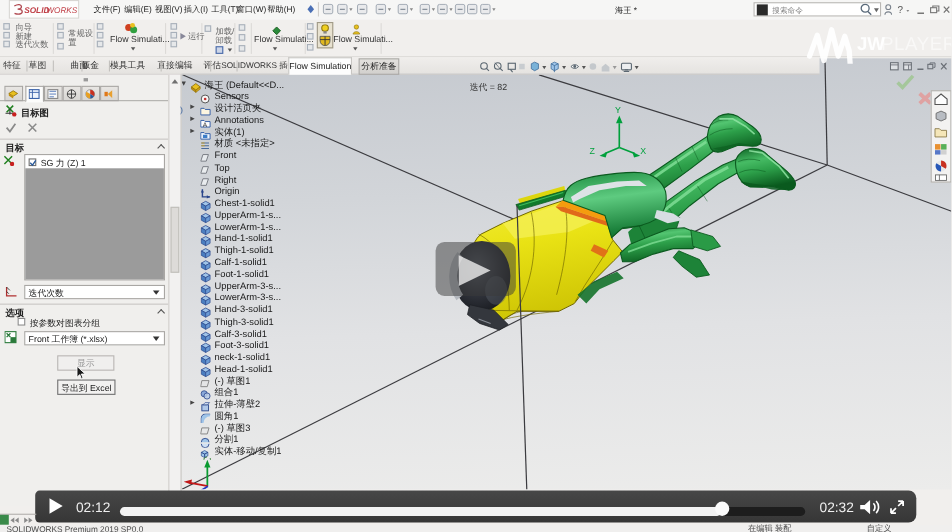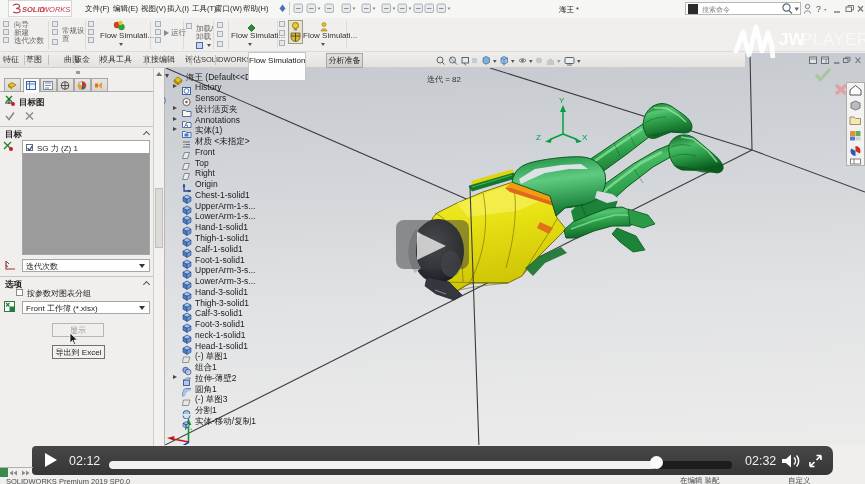--- a/index.html
+++ b/index.html
@@ -7,21 +7,21 @@
 #stage{position:relative;width:865px;height:484px;}
 #menubar{left:0;top:0;width:865px;height:18px;background:#f6f6f5;}
 .menuitem{position:absolute;top:4px;font-size:7.5px;color:#222;white-space:nowrap;}
 #toolbar{left:0;top:18px;width:865px;height:34px;background:#f1efed;border-bottom:1px solid #dddbd8;}
 .tsep{position:absolute;top:3px;width:1px;height:28px;background:#dcdad7;}
 .tlbl{position:absolute;font-size:7.5px;color:#666;}
 .tlblb{position:absolute;font-size:8px;color:#333;}
 #tabrow{left:0;top:52px;width:745px;height:16px;background:linear-gradient(#f0eeec,#e5e3e0);border-bottom:1px solid #cfcdca;}
 .tab{position:absolute;top:0;height:16px;font-size:8px;color:#333;text-align:center;line-height:16px;white-space:nowrap;}
 .tabsep{position:absolute;top:3px;width:1px;height:10px;background:#c2c0bd;}
-#tabactive{position:absolute;left:248px;top:0px;width:58px;height:28px;background:#fdfdfd;border:1px solid #c8c6c3;border-bottom:none;font-size:8px;line-height:15px;color:#222;white-space:nowrap;}
+#tabactive{position:absolute;left:262px;top:0px;width:58px;height:16px;background:#fdfdfd;border:1px solid #c8c6c3;border-bottom:none;font-size:8px;line-height:15px;color:#222;white-space:nowrap;}
 #tabfx{position:absolute;left:326px;top:1px;width:37px;height:15px;background:linear-gradient(#e2e0dd,#d2d0cd);border:1px solid #a9a7a4;font-size:8px;text-align:center;line-height:13px;color:#222;white-space:nowrap;}
 #viewport{left:165px;top:53px;width:700px;height:392px;background:linear-gradient(178deg,#c5c9cf 0%,#d2d5d9 32%,#e1e2e4 62%,#ececeb 100%);overflow:hidden;}
 #vpsvg{position:absolute;left:0;top:0;}
 #iter{position:absolute;left:262px;top:21px;font-size:8px;color:#333;}
 #tree{position:absolute;left:0px;top:18px;width:165px;}
 .trow{position:relative;height:10.78px;white-space:nowrap;}
 .trow .ar{position:absolute;left:8px;top:2.5px;width:0;height:0;border-left:4px solid #444;border-top:2.8px solid transparent;border-bottom:2.8px solid transparent;}
 .trow .ic{position:absolute;left:17px;top:0.5px;width:9px;height:9px;}
 .trow .lb{position:absolute;left:30px;top:0.5px;font-size:8.5px;color:#1a1a1a;}
 #lpanel{left:0;top:68px;width:165px;height:392px;background:#f0efed;border-right:1px solid #b9b7b4;}
@@ -168,28 +168,20 @@
  <div id="iter">迭代 = 82</div>
  <div id="tree">
         <div class="trow">
           <span class="ar" style="transform:rotate(90deg);left:0px;"></span>
           <span class="ic" style="left:8px;"><svg width="10" height="10">
               <path d="M1,4 L5,1 L9,4 L5,7 Z" fill="#e8c020" stroke="#8a6a00" stroke-width="0.7"></path>
               <path d="M1,4 L5,7 L5,9 L1,6 Z" fill="#c09010" stroke="#8a6a00" stroke-width="0.5"></path>
               <path d="M9,4 L5,7 L5,9 L9,6 Z" fill="#d4a818" stroke="#8a6a00" stroke-width="0.5"></path>
             </svg></span>
           <span class="lb" style="left:21px;">海王 (Default&lt;&lt;D...</span>
-        </div>
-        <div class="trow">
-          <span class="ar"></span>
-          <span class="ic"><svg width="10" height="10">
-              <rect x="0.5" y="1.5" width="8" height="7" fill="#fdfdfd" stroke="#3a62a8" stroke-width="1"></rect>
-              <circle cx="4.5" cy="5" r="2.4" fill="none" stroke="#3a62a8" stroke-width="0.8"></circle>
-            </svg></span>
-          <span class="lb">History</span>
         </div>
         <div class="trow">
           <span class="ic"><svg width="10" height="10">
               <circle cx="4.5" cy="5" r="3.6" fill="#f8f8f8" stroke="#555" stroke-width="0.9"></circle>
               <circle cx="4.5" cy="5" r="1.2" fill="#c03030"></circle>
             </svg></span>
           <span class="lb">Sensors</span>
         </div>
         <div class="trow">
           <span class="ar"></span>

